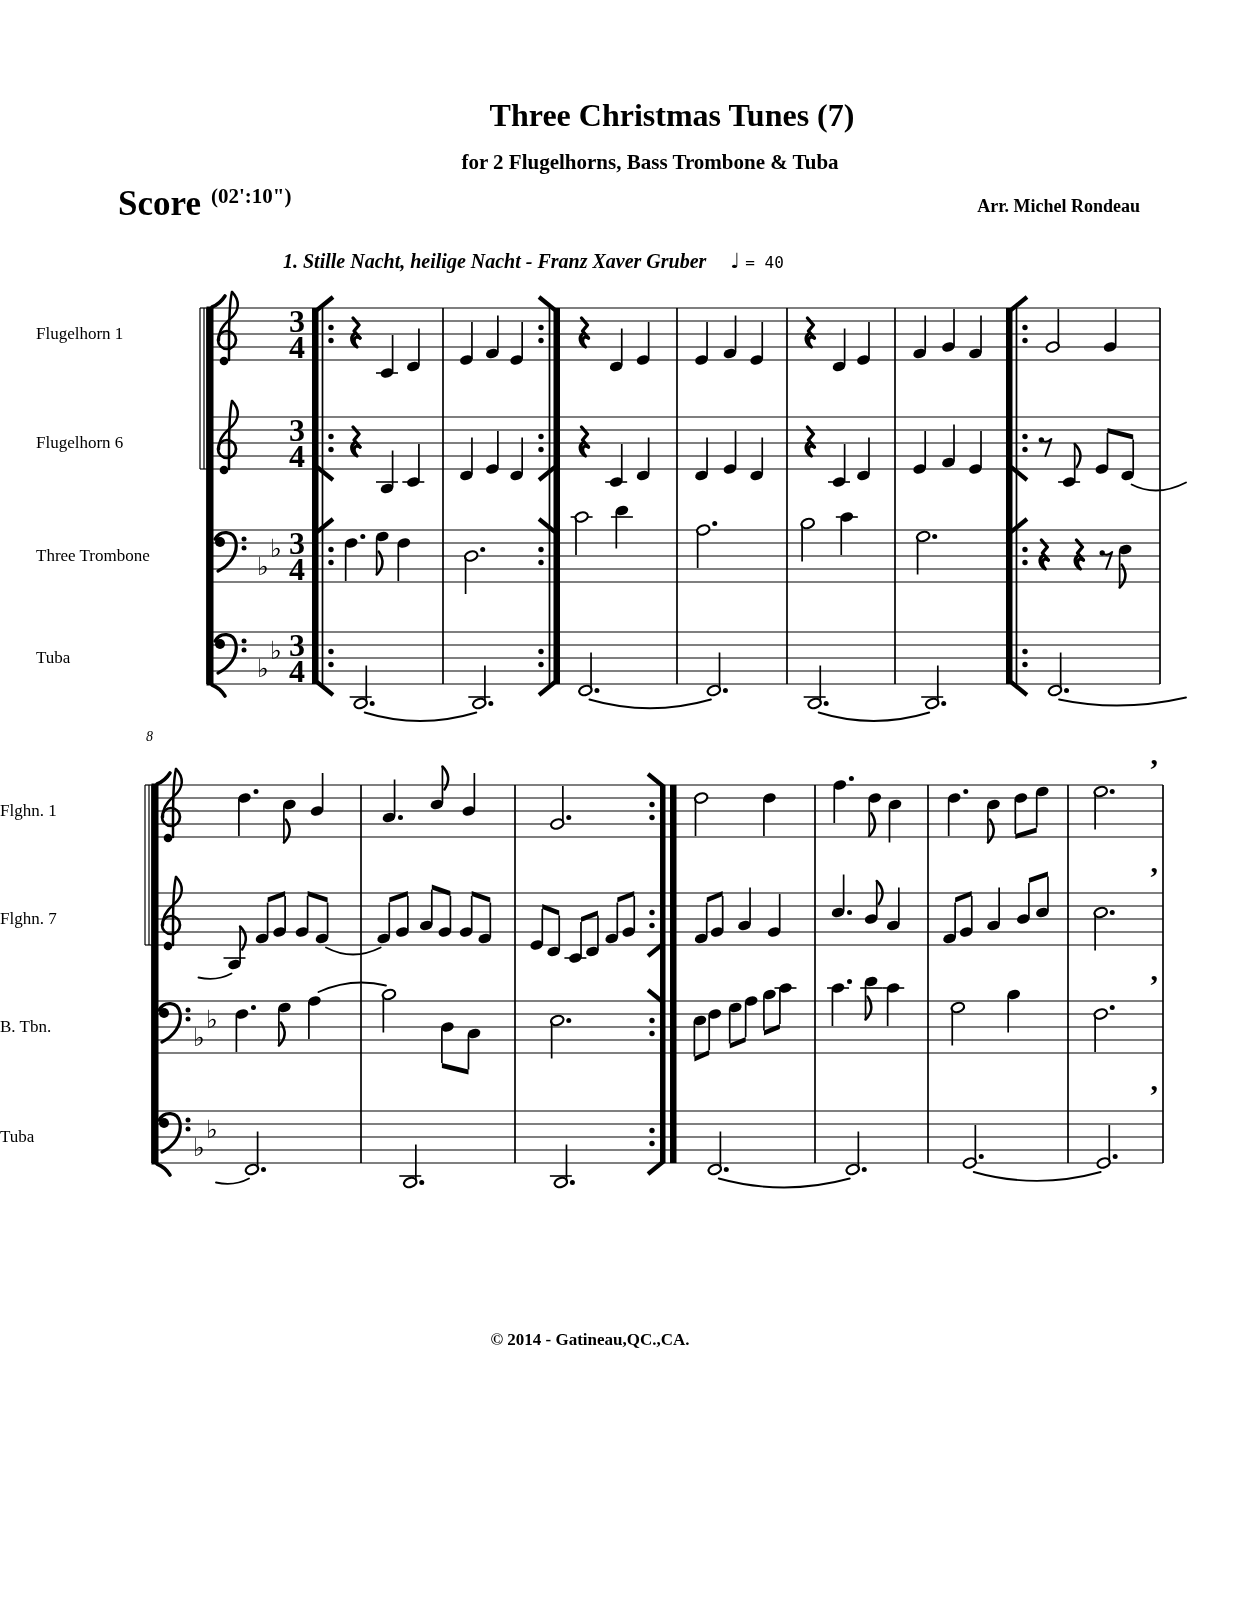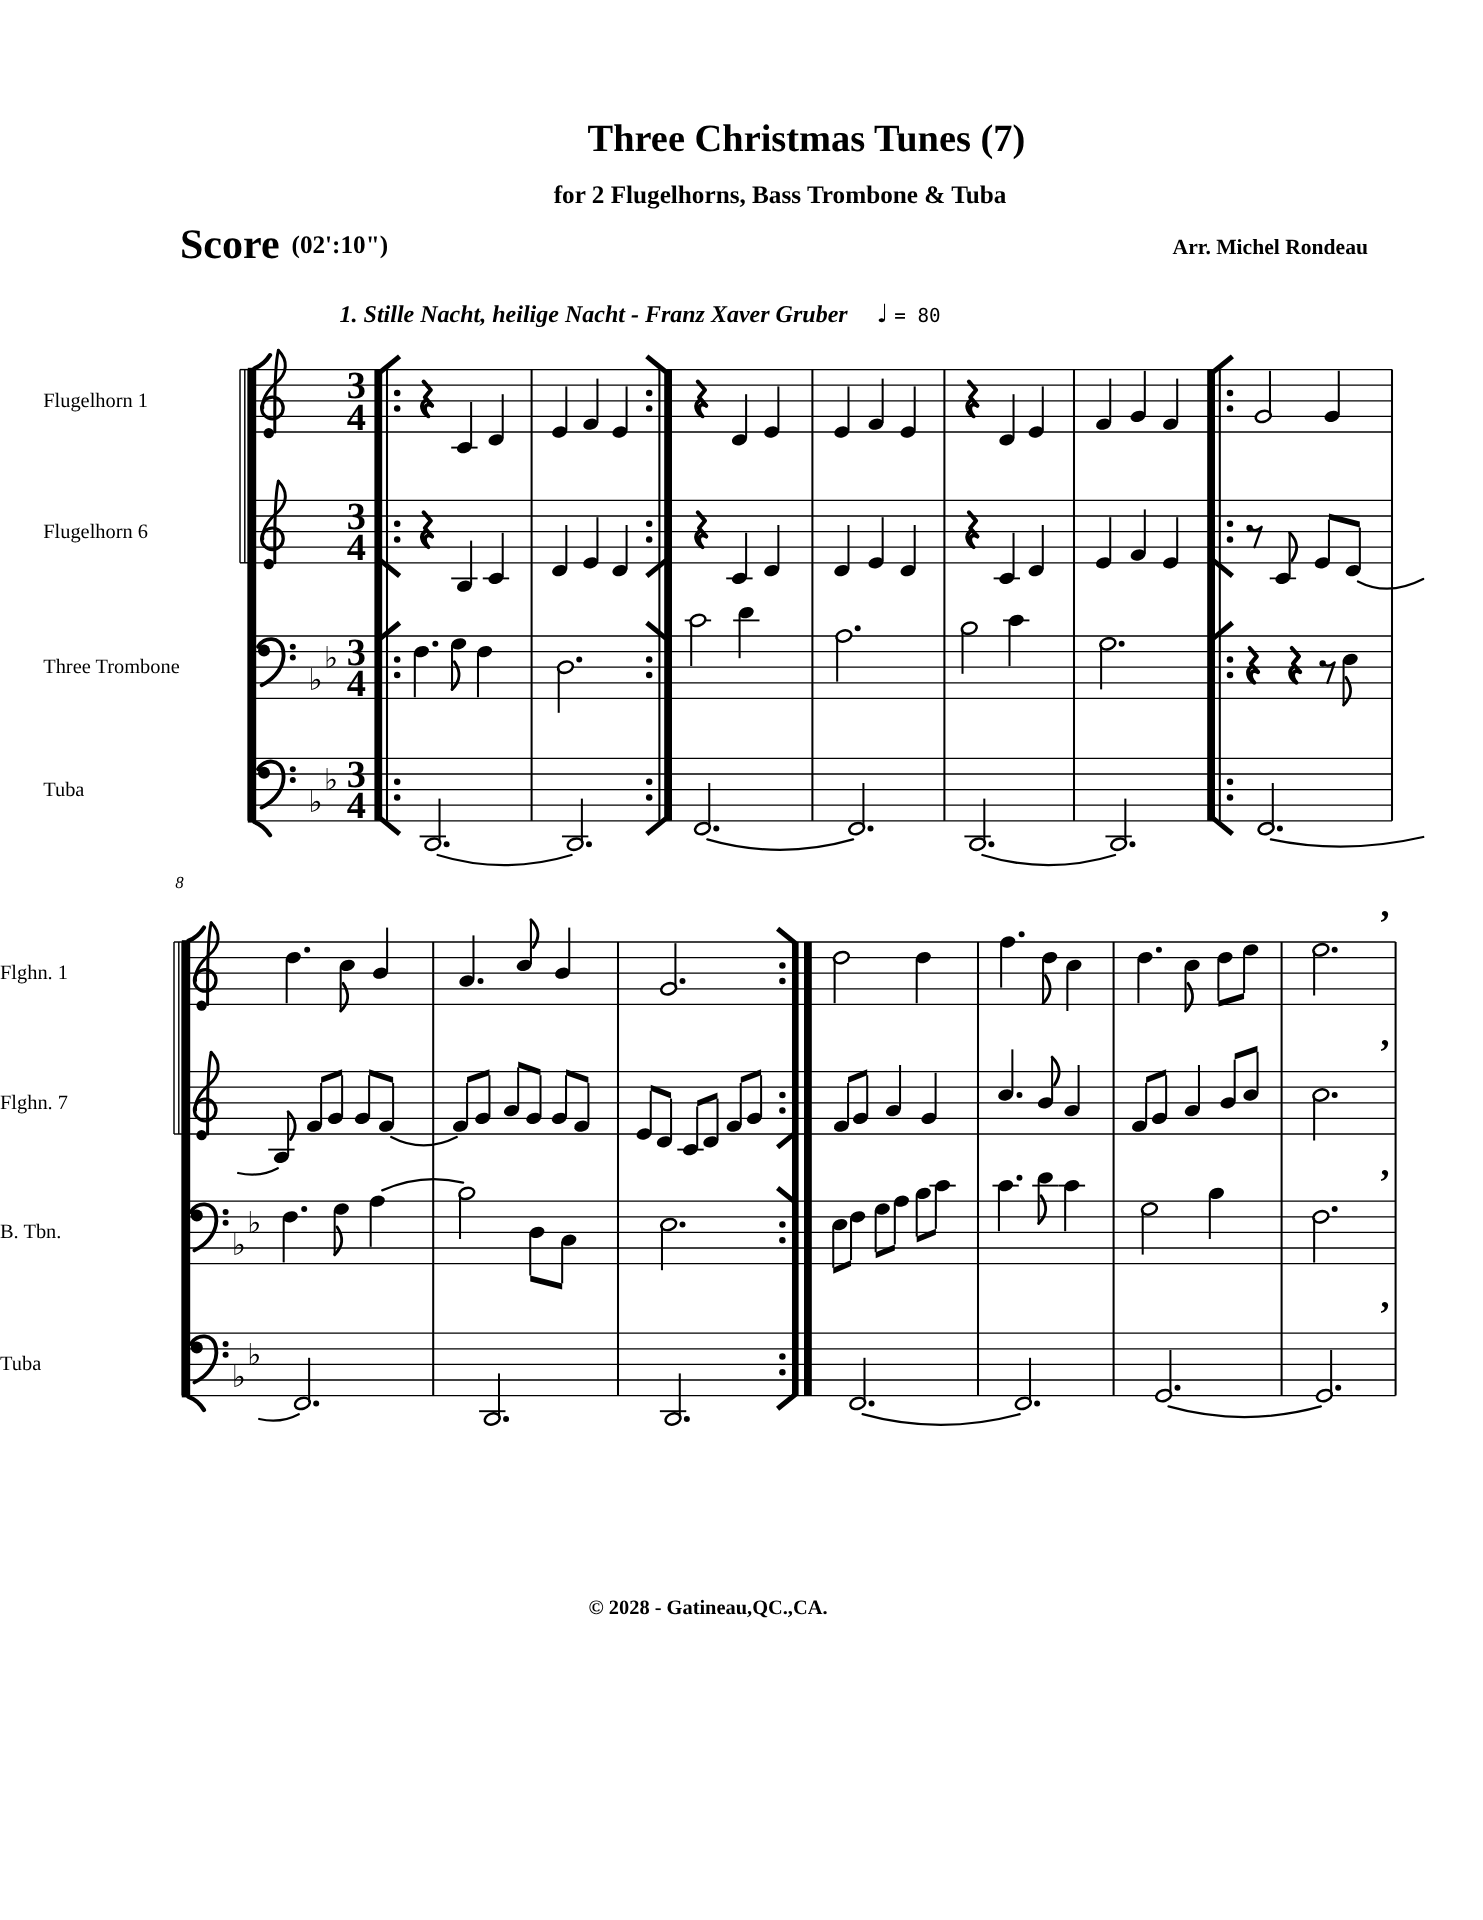--- a/index.html
+++ b/index.html
@@ -2,21 +2,21 @@
 <html><head>
 <meta charset="utf-8">
 <style>
   html,body{margin:0;padding:0;background:#ffffff;}
   .page{position:relative;width:1236px;height:1600px;background:#fff;overflow:hidden;
         font-family:"Liberation Serif","DejaVu Serif",serif;color:#000;}
   .title{position:absolute;top:97px;left:104px;width:1136px;text-align:center;
          font-size:32px;font-weight:bold;letter-spacing:0px;}
   .subtitle{position:absolute;top:150px;left:100px;width:1100px;text-align:center;
             font-size:21px;font-weight:bold;}
-  .score-row{position:absolute;top:184px;left:150px;display:flex;align-items:center;}
+  .score-row{position:absolute;top:184px;left:118px;display:flex;align-items:flex-start;}
   .score-label{font-size:35px;font-weight:bold;}
   .score-duration{font-size:21px;font-weight:bold;margin-left:10px;}
   .arranger{position:absolute;top:196px;right:96px;font-size:18px;font-weight:bold;}
   .movement{position:absolute;top:249px;left:283px;display:flex;align-items:baseline;}
   .movement-title{font-size:20px;font-weight:bold;font-style:italic;}
   .tempo{margin-left:24px;display:flex;align-items:baseline;}
   .tempo-note{font-family:"DejaVu Sans",sans-serif;font-size:21px;}
   .tempo-eq{font-size:16px;margin-left:5px;font-family:"DejaVu Sans Mono",monospace;}
   .inst-label{position:absolute;text-align:left;font-size:17px;height:22px;line-height:22px;}
   .sys1-label{left:36px;width:160px;}
@@ -37,21 +37,21 @@
   <div class="score-row">
     <span class="score-label">Score</span>
     <span class="score-duration">(02':10")</span>
   </div>
   <div class="arranger">Arr. Michel Rondeau</div>
 
   <div class="movement">
     <span class="movement-title">1. Stille Nacht, heilige Nacht - Franz Xaver Gruber</span>
     <span class="tempo">
       <span class="tempo-note">♩</span>
-      <span class="tempo-eq">= 80</span>
+      <span class="tempo-eq">= 40</span>
     </span>
   </div>
 
   <div class="inst-label sys1-label" style="top:323px">Flugelhorn 1</div>
   <div class="inst-label sys1-label" style="top:432px">Flugelhorn 6</div>
   <div class="inst-label sys1-label" style="top:545px">Three Trombone</div>
   <div class="inst-label sys1-label" style="top:647px">Tuba</div>
 
   <div class="measure-number">8</div>
 
@@ -593,14 +593,14 @@
       <line x1="975.35" y1="1162" x2="975.35" y2="1125" stroke="#000" stroke-width="1.7"></line>
       <text x="1154" y="1105" font-size="30" text-anchor="middle" font-family="&quot;Liberation Serif&quot;,serif" font-weight="bold" fill="#000">’</text>
       <ellipse cx="0" cy="0" rx="6.4" ry="4.5" transform="translate(1103.68,1163) rotate(-18)" fill="#fff" stroke="#000" stroke-width="2.1"></ellipse>
       <circle cx="1115.18" cy="1156.5" r="2.5" fill="#000"></circle>
       <line x1="1109.28" y1="1162" x2="1109.28" y2="1125" stroke="#000" stroke-width="1.7"></line>
       <path d="M 216,1182.5 Q 234,1186.5 249,1178.5" fill="none" stroke="#000" stroke-width="1.9" stroke-linecap="round" stroke-linejoin="round"></path>
       <path d="M 718.8,1178.5 Q 783.78,1196.398 849.76,1178.5" fill="none" stroke="#000" stroke-width="1.9" stroke-linecap="round" stroke-linejoin="round"></path>
       <path d="M 973.75,1172 Q 1036.7150000000001,1189.6965 1100.68,1172" fill="none" stroke="#000" stroke-width="1.9" stroke-linecap="round" stroke-linejoin="round"></path>
     </svg>
 
-  <div class="footer">© 2028 - Gatineau,QC.,CA.</div>
+  <div class="footer">© 2014 - Gatineau,QC.,CA.</div>
 </div>
 
 </body></html>

